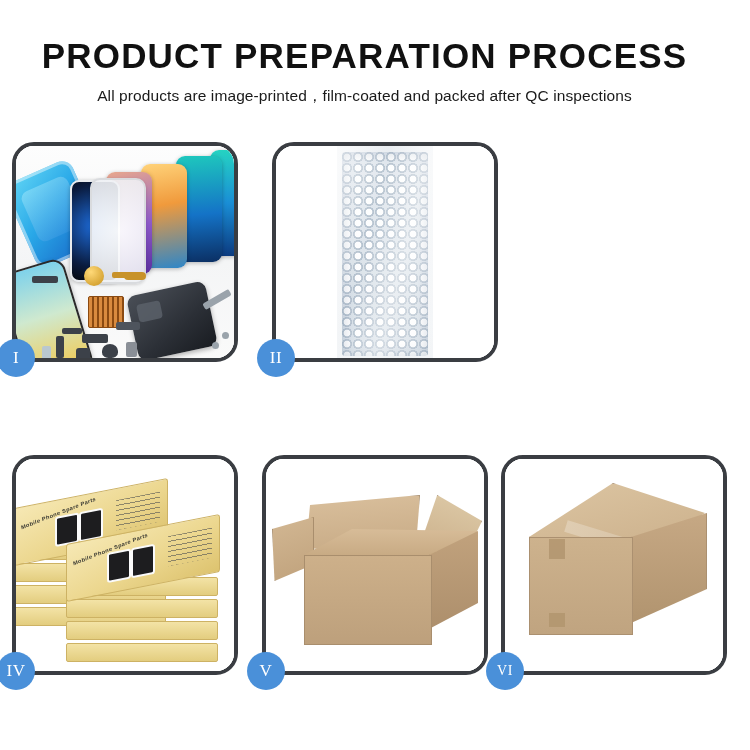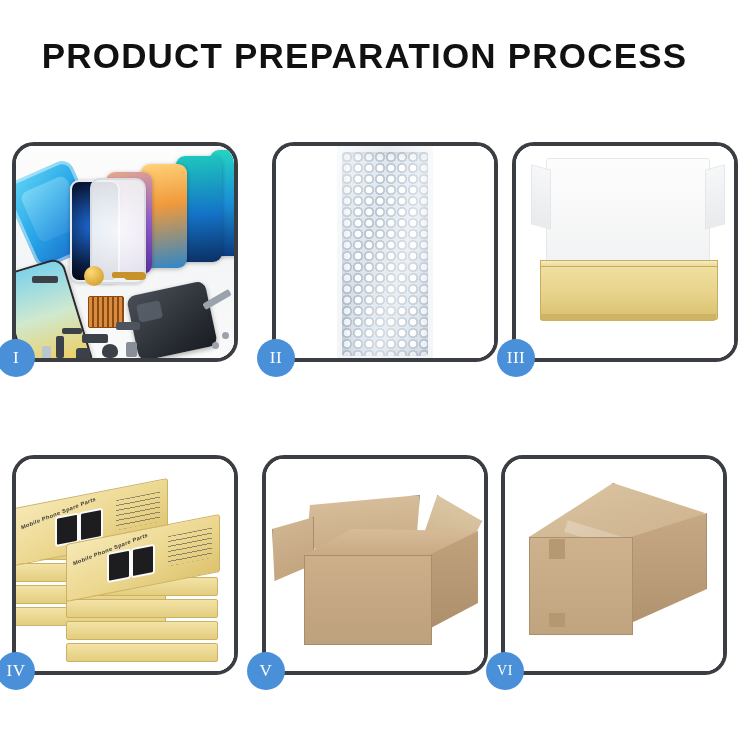--- a/index.html
+++ b/index.html
@@ -210,20 +210,21 @@
     transform:rotate(17deg);transform-origin:left center;opacity:.9;}
   .c6Lbl1{position:absolute;left:44px;top:80px;width:16px;height:20px;background:#b59madd;
     background:#b2956f;opacity:.85;}
   .c6Lbl2{position:absolute;left:44px;top:154px;width:16px;height:14px;background:#b2956f;opacity:.85;}
 </style>
 </head>
 <body>
 
 <div class="header">
   <div class="title">PRODUCT PREPARATION PROCESS</div>
+  <div class="subtitle">All products are image-printed，film-coated and packed after QC inspections</div>
 </div>
 
 <div class="grid">
 
   <div class="panel p1">
     <div class="inner">
       <div class="scene1">
         <div class="adh"></div>
         <div class="fan">
           <div class="ph ph5"></div>
@@ -260,32 +261,20 @@
     <div class="inner">
       <div class="scene2">
         <div class="wrapstrip"></div>
         <div class="bubbles"></div>
         <div class="wrapsheen"></div>
       </div>
     </div>
     <div class="badge">II</div>
   </div>
 
-  <div class="panel p3">
-    <div class="inner">
-      <div class="scene3">
-        <div class="lidflap"></div>
-        <div class="boxinner3"></div>
-        <div class="boxlip3"></div>
-        <div class="boxbody3"></div>
-        <div class="boxfoot3"></div>
-      </div>
-    </div>
-    <div class="badge">III</div>
-  </div>
 
   <div class="panel p4">
     <div class="inner">
       <div class="scene4">
         <div class="stackwrap">
           <div class="lyr lyrA" style="top:70px;"></div>
           <div class="lyr lyrA" style="top:92px;"></div>
           <div class="lyr lyrA" style="top:114px;"></div>
           <div class="lyr lyrA" style="top:136px;"></div>
           <div class="lyr lyrB" style="top:106px;"></div>

